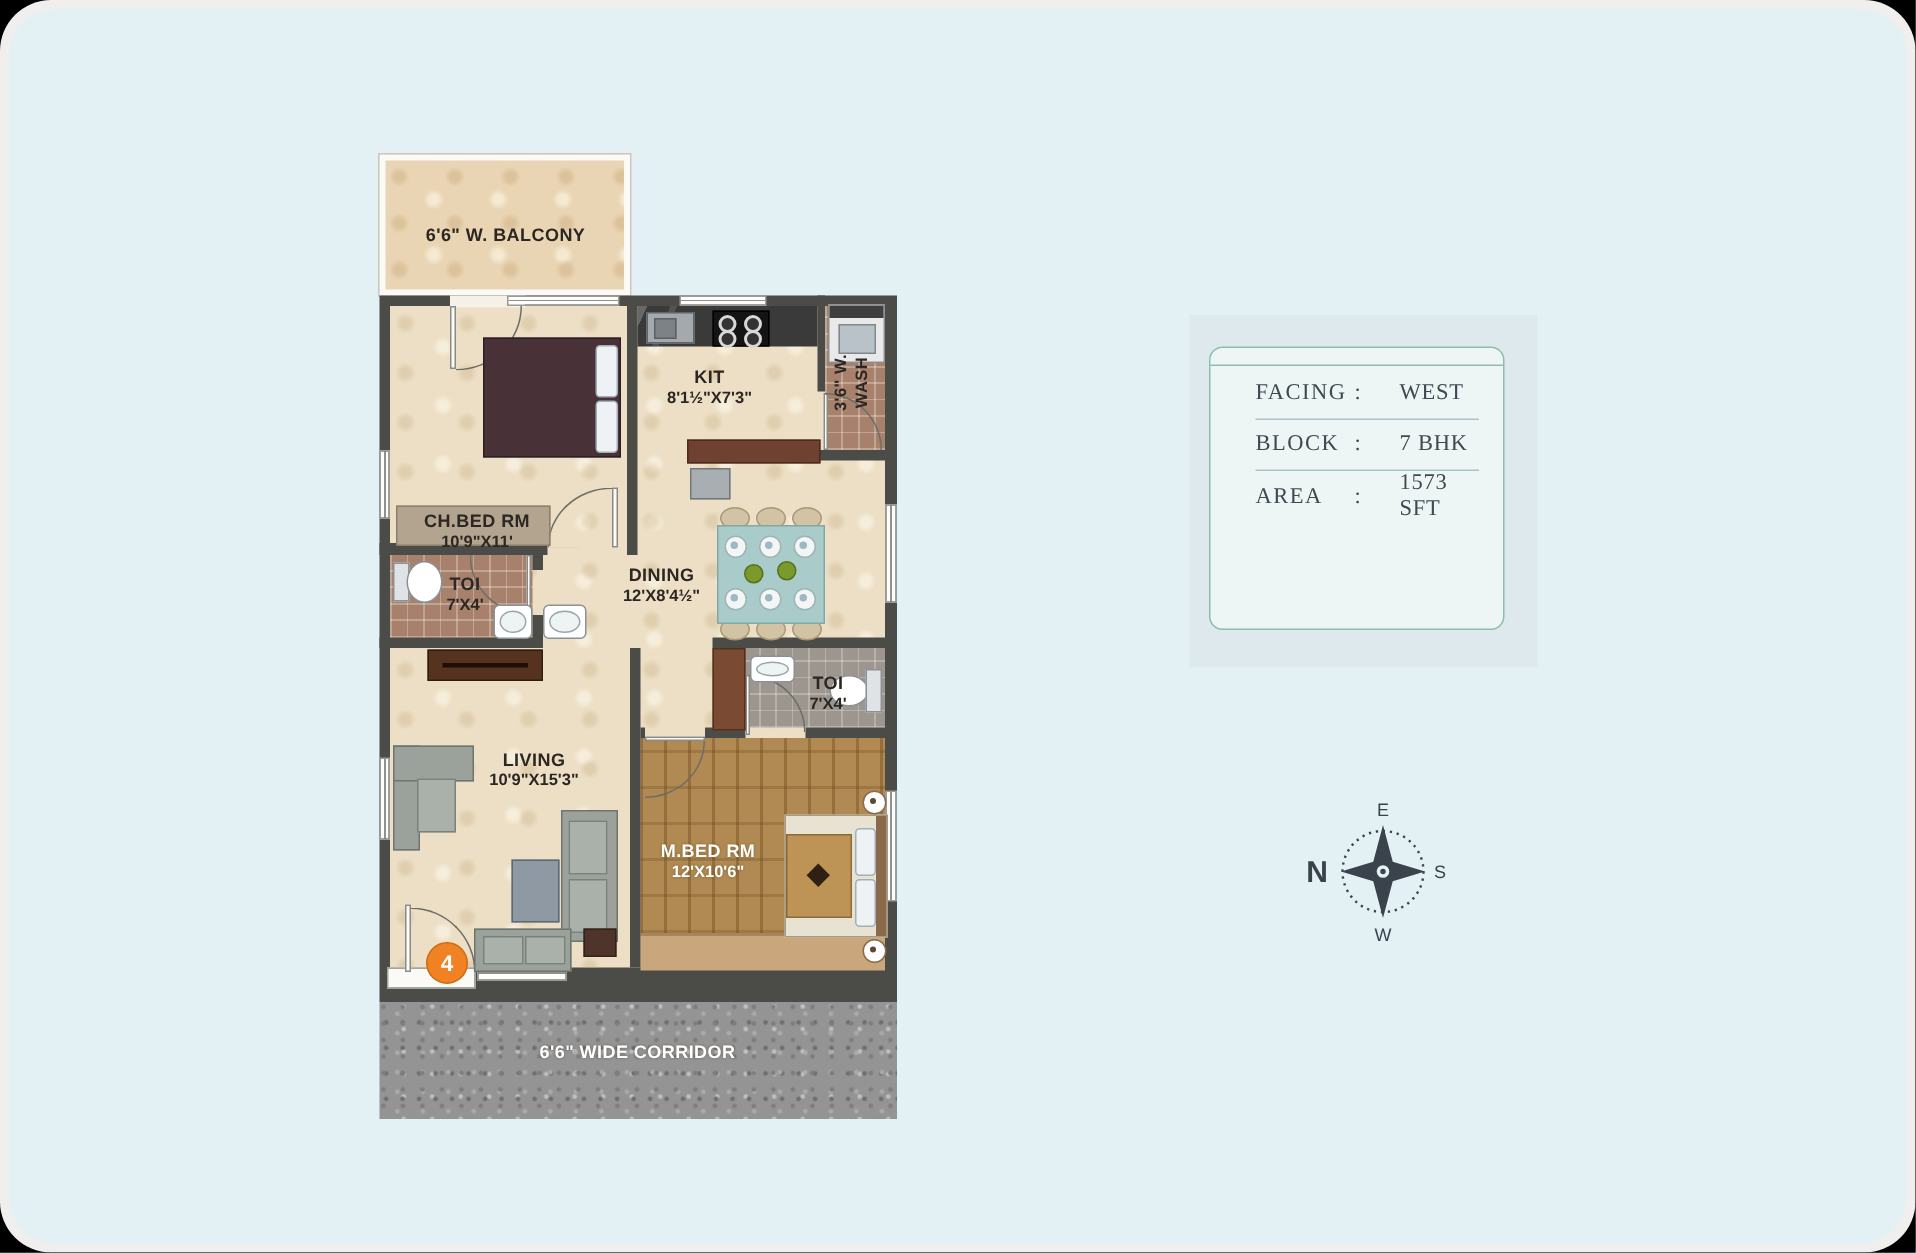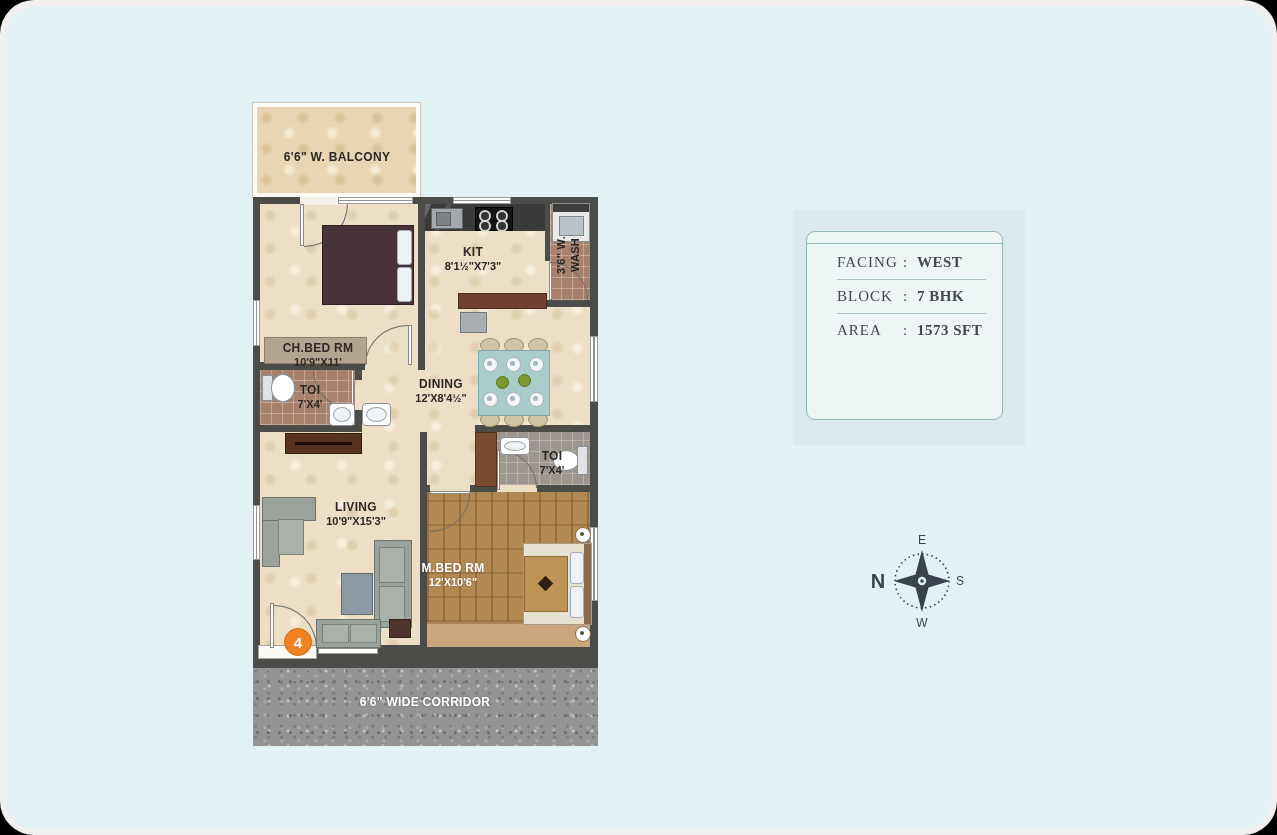--- a/index.html
+++ b/index.html
@@ -98,21 +98,21 @@
 
   
   .panel{left:793px;top:210px;width:232px;height:235px;background:#dde9ec;}
   .card{left:806px;top:231px;width:197px;height:189px;background:#edf6f4;border:1.5px solid var(--card-border);border-radius:9px;box-sizing:border-box;font-family:"Liberation Serif",serif;color:var(--ink);}
   .card-title{text-align:center;font-size:26px;font-weight:bold;letter-spacing:2px;margin-top:13px;}
   .card-sub{text-align:center;font-size:19px;margin-top:2px;}
   .card-hr{height:1px;background:var(--card-border);margin-top:11px;}
   .card-rows{padding:2px 16px 0 30px;}
   .crow{display:grid;grid-template-columns:66px 14px 1fr;align-items:center;height:33px;font-size:15px;letter-spacing:1px;}
   .crow.sep{border-bottom:1px solid #aac3c8;}
-  .crow .val{font-weight:bold;letter-spacing:.5px;}
+  .crow .val{font-weight:normal;letter-spacing:.5px;margin-left:16px;}
 
   .compass{left:862px;top:531px;width:118px;height:102px;}
 </style>
 </head>
 <body>
 
 <div class="page">
   <div class="bg-white abs"></div>
   <div class="bg-blue abs"></div>
 
@@ -283,21 +283,21 @@
       <div class="dm">12'X8'4½"</div>
     </div>
     <div class="abs room-label" style="left:299px;top:360px;">
       <div class="nm">TOI</div>
       <div class="dm">7'X4'</div>
     </div>
     <div class="abs room-label" style="left:103px;top:411px;">
       <div class="nm">LIVING</div>
       <div class="dm">10'9"X15'3"</div>
     </div>
-    <div class="abs room-label light" style="left:200px;top:472px;text-align:center;">
+    <div class="abs room-label light" style="left:219px;top:472px;text-align:center;">
       <div class="nm">M.BED RM</div>
       <div class="dm">12'X10'6"</div>
     </div>
   </div>
 
   <div class="abs panel"></div>
   <div class="abs card">
     <div class="card-hr"></div>
     <div class="card-rows">
       <div class="crow sep">

